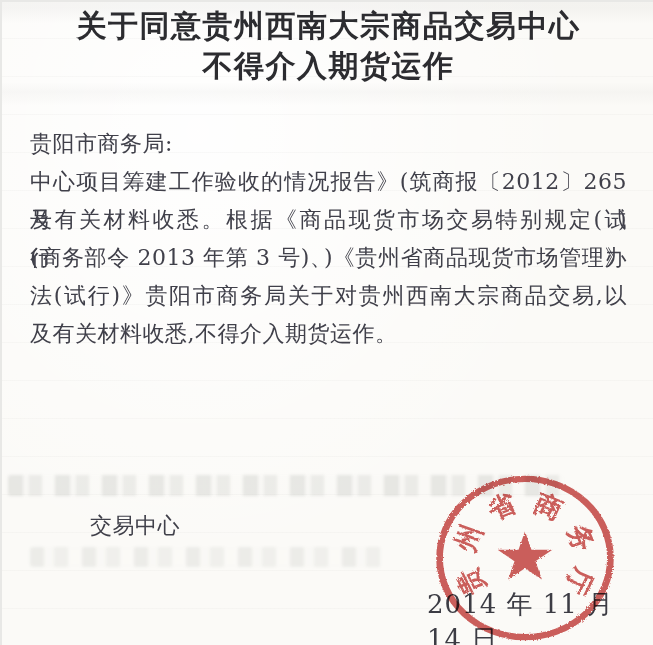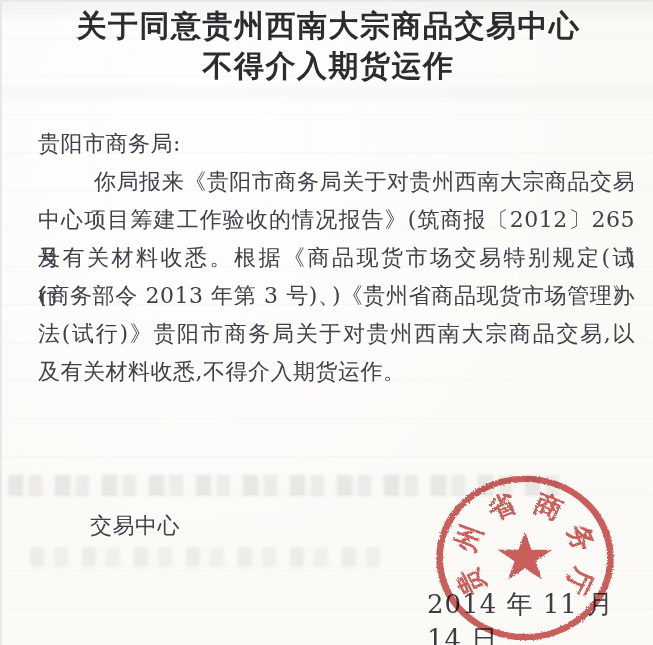--- a/index.html
+++ b/index.html
@@ -36,21 +36,21 @@
     text-align: center;
     font-weight: 700;
     font-size: 30px;
     line-height: 40px;
     letter-spacing: 1.5px;
     color: #2c2c30;
   }
 
   .doc-body {
     position: absolute;
-    top: 123px; left: 36px;
+    top: 123px; left: 28px;
     width: 597px;
     font-size: 22px;
     color: #40404a;
     letter-spacing: 0.5px;
   }
   .line {
     height: 38px;
     line-height: 38px;
     white-space: nowrap;
   }
@@ -122,21 +122,20 @@
 <div class="page">
   <div class="scanlines"></div>
 
   <div class="doc-title">
     <div>关于同意贵州西南大宗商品交易中心</div>
     <div>不得介入期货运作</div>
   </div>
 
   <div class="doc-body">
     <div class="line">贵阳市商务局:</div>
-    <div class="line j indent">你局报来《贵阳市商务局关于对贵州西南大宗商品交易</div>
     <div class="line j">中心项目筹建工作验收的情况报告》(筑商报〔2012〕265 号)</div>
     <div class="line j">及有关材料收悉。根据《商品现货市场交易特别规定(试行)》</div>
     <div class="line j">(商务部令 2013 年第 3 号)、《贵州省商品现货市场管理办</div>
     <div class="line j">法(试行)》贵阳市商务局关于对贵州西南大宗商品交易,以</div>
     <div class="line">及有关材料收悉,不得介入期货运作。</div>
   </div>
 
   <div class="closing">交易中心</div>
 
   <div class="ghost ghost-a"></div>

